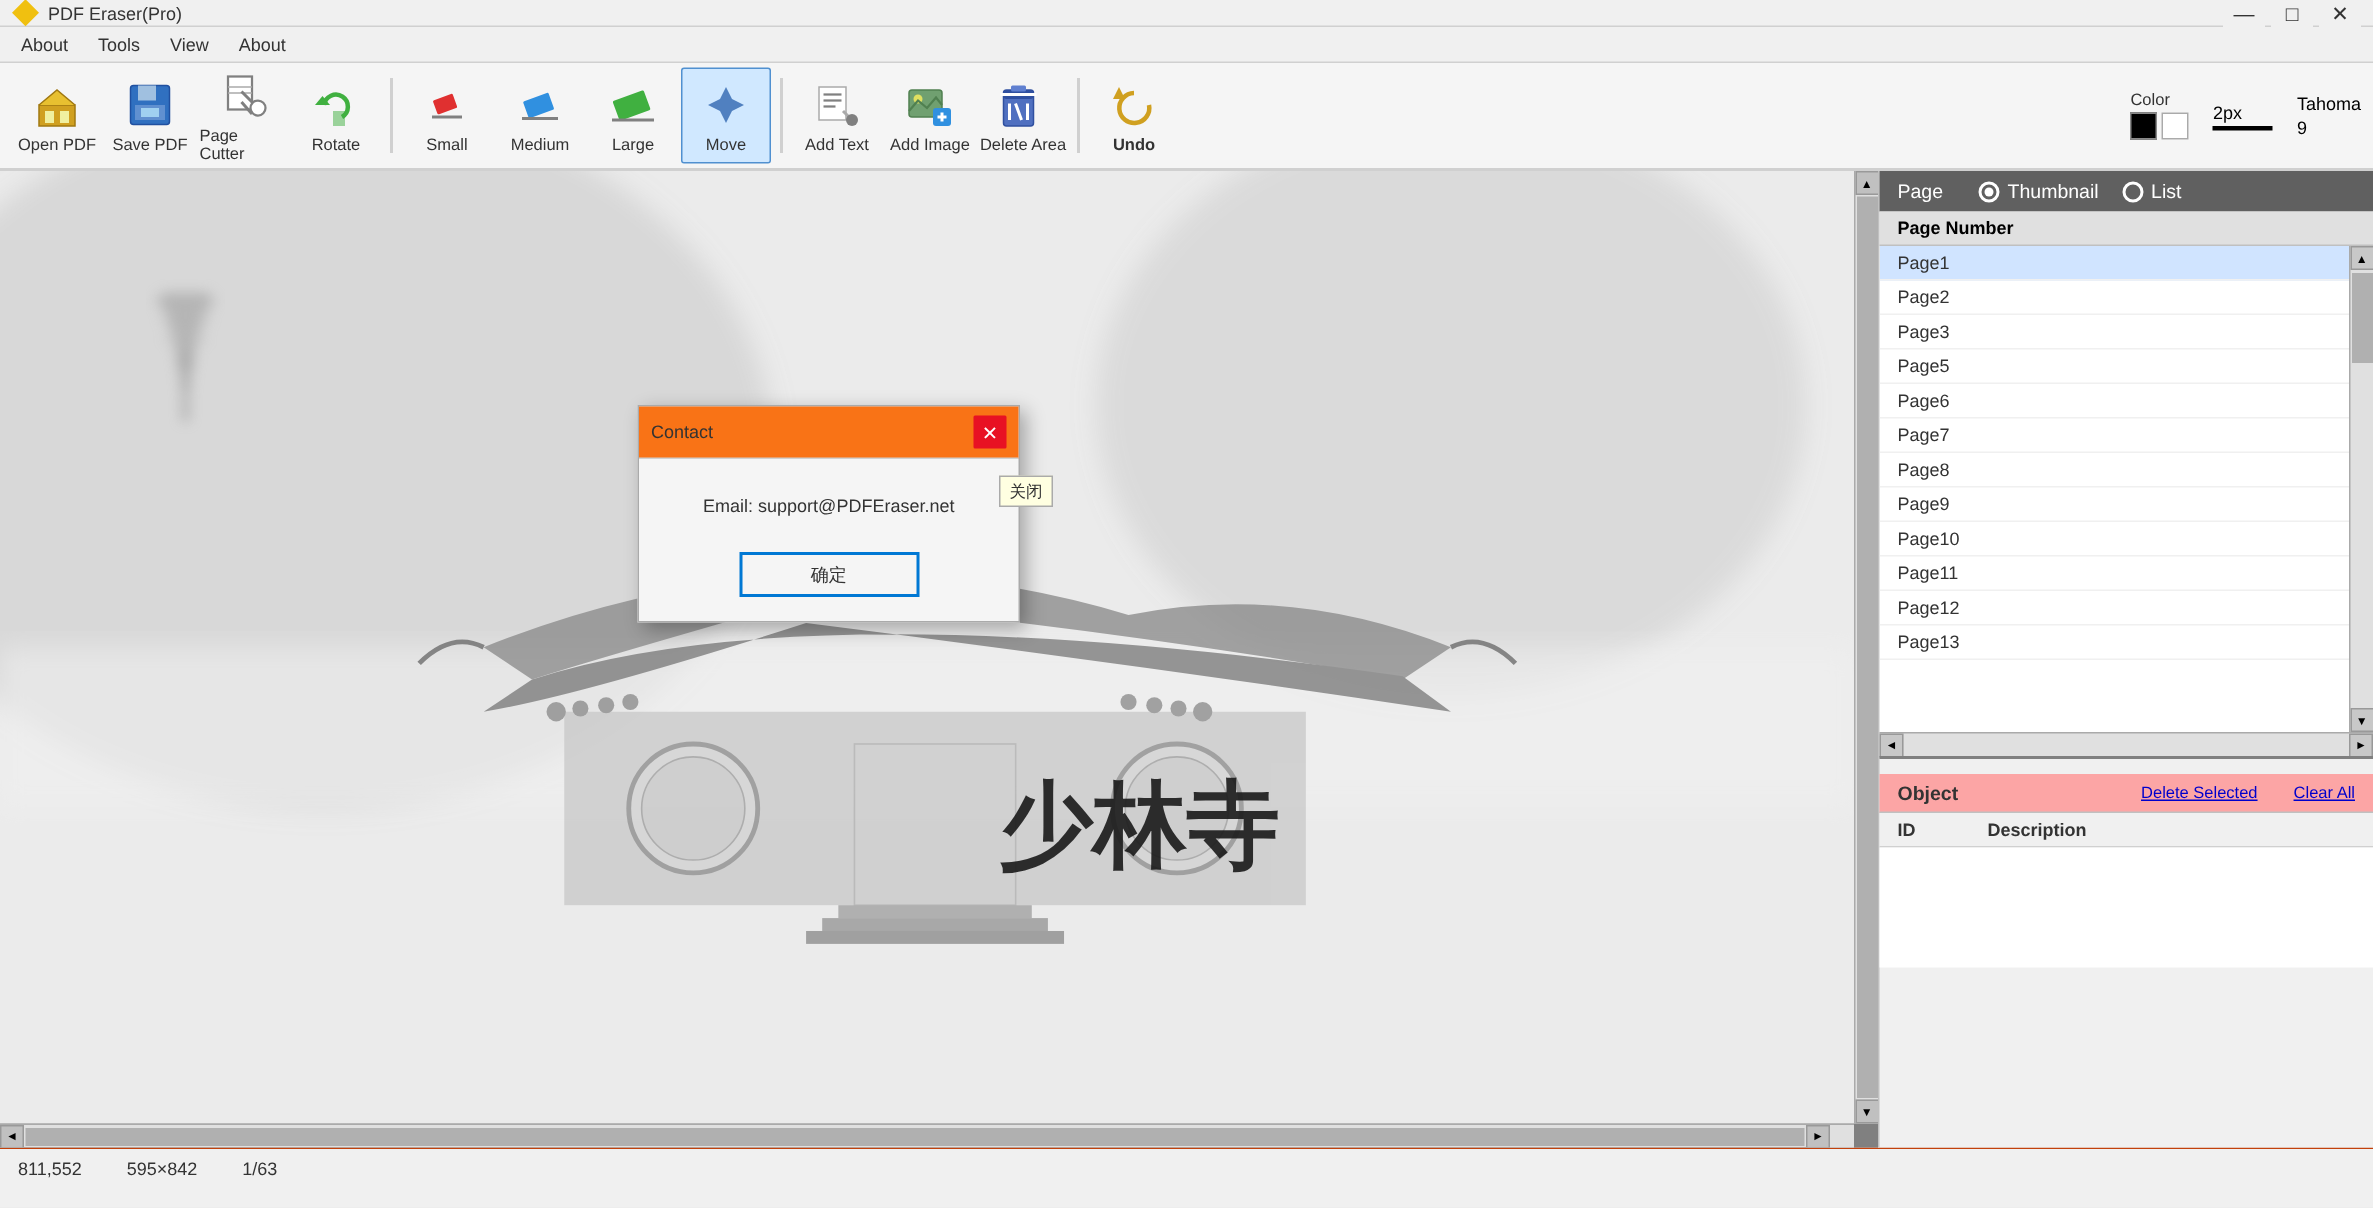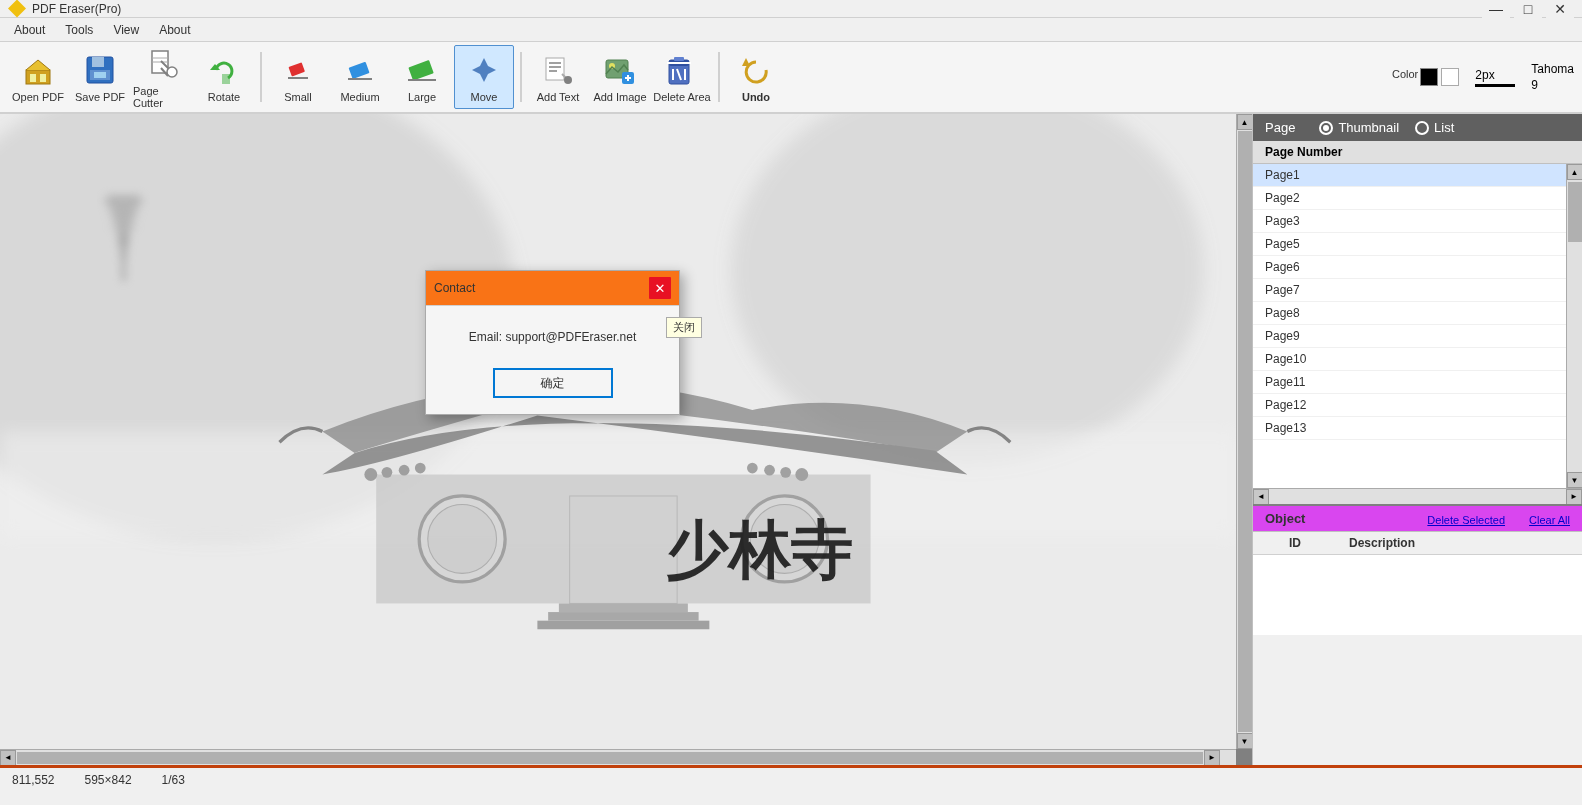--- a/index.html
+++ b/index.html
@@ -69,21 +69,21 @@
     .tool-btn.active { background: #d0e8ff; border-color: #5090d0; }
     .tool-icon { width: 36px; height: 36px; display: flex; align-items: center; justify-content: center; }
     .toolbar-sep { width: 2px; height: 50px; background: #d0d0d0; margin: 0 4px; }
     .toolbar-right {
       margin-left: auto;
       display: flex;
       align-items: center;
       gap: 16px;
       font-size: 12px;
     }
-    .color-section { display: flex; align-items: flex-start; gap: 2px; }
+    .color-section { display: flex; flex-direction: column; align-items: flex-start; gap: 2px; }
     .color-label { font-size: 11px; color: #333; }
     .color-swatches { display: flex; gap: 3px; align-items: center; }
     .swatch { width: 18px; height: 18px; border: 1px solid #888; cursor: pointer; }
     .swatch.black { background: #000; }
     .swatch.white { background: #fff; border-color: #aaa; }
     .stroke-section { display: flex; flex-direction: column; align-items: flex-start; gap: 2px; }
     .stroke-preview { width: 40px; height: 3px; background: #000; }
     .font-section { display: flex; flex-direction: column; align-items: flex-start; gap: 2px; }
 
     
@@ -165,47 +165,48 @@
       font-size: 12px;
       cursor: pointer;
       border-bottom: 1px solid #f0f0f0;
       color: #333;
     }
     .page-item.selected { background: #d0e4ff; }
     #object-panel {
       border-top: 2px solid #808080;
     }
     #object-panel-header {
-      background: #d946ef;
+      background: #fca5a5;
       padding: 5px 12px;
       display: flex;
-      align-items: flex-end;
+      align-items: center;
       gap: 8px;
       border-bottom: 1px solid #c0c0c0;
+      margin-top: 10px;
     }
     #object-panel-header .obj-label { font-size: 13px; font-weight: bold; color: #333; }
     .obj-link { font-size: 11px; color: #0000cc; text-decoration: underline; cursor: pointer; margin-left: auto; }
     .obj-link + .obj-link { margin-left: 12px; }
     #object-table-header {
       display: flex;
       background: #f0f0f0;
       padding: 4px 12px;
       border-bottom: 1px solid #d0d0d0;
       font-size: 12px;
       font-weight: bold;
       color: #333;
     }
-    #object-table-header span:first-child { width: 60px; margin-left: 24px; }
+    #object-table-header span:first-child { width: 60px; }
     #object-content { background: white; height: 80px; }
 
     
     #status-bar {
       height: 26px;
       background: #f0f0f0;
-      border-top: 3px solid #c2410c;
+      border-top: 1px solid #c2410c;
       display: flex;
       align-items: center;
       padding: 0 12px;
       font-size: 12px;
       color: #333;
       gap: 30px;
     }
 
     
     #dialog-overlay {

